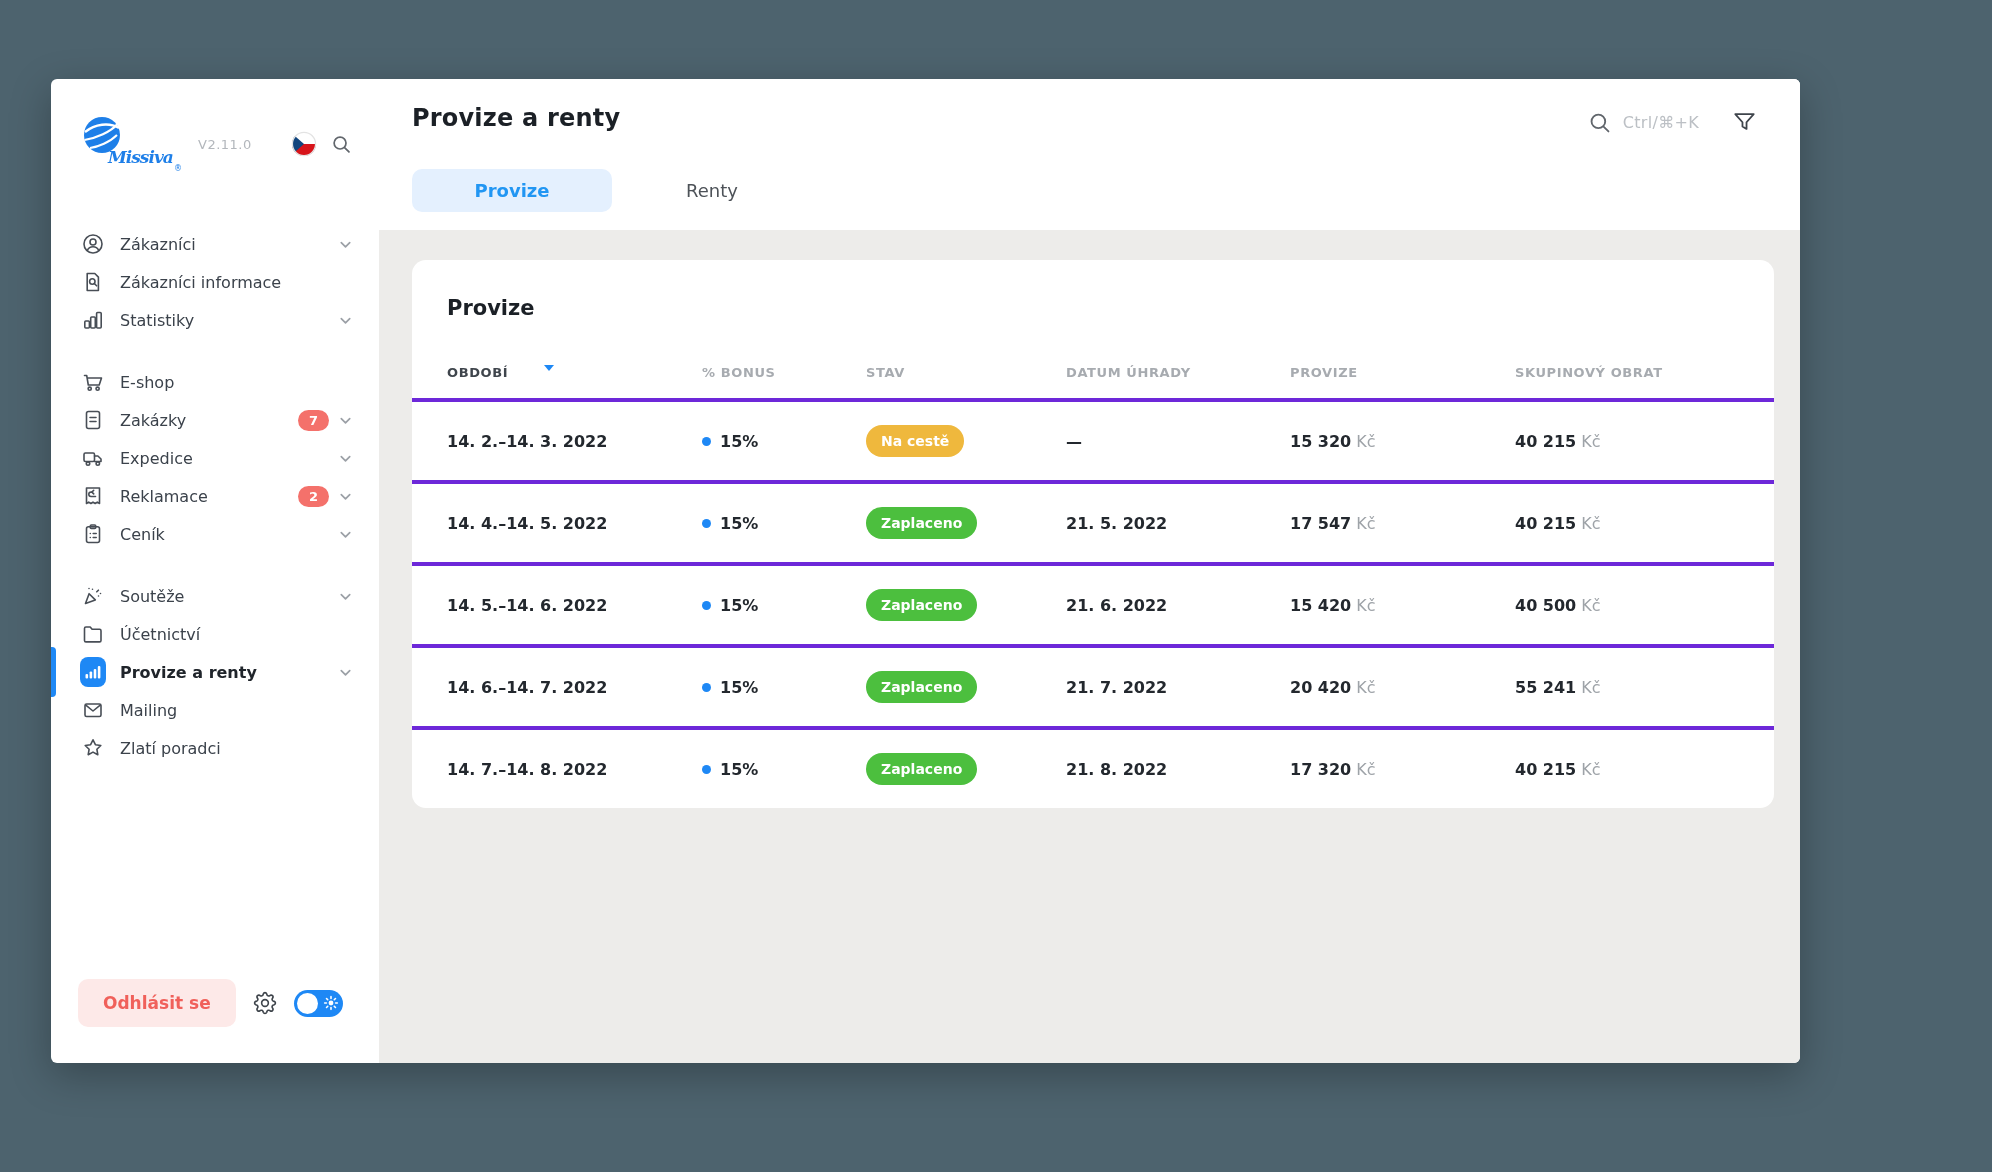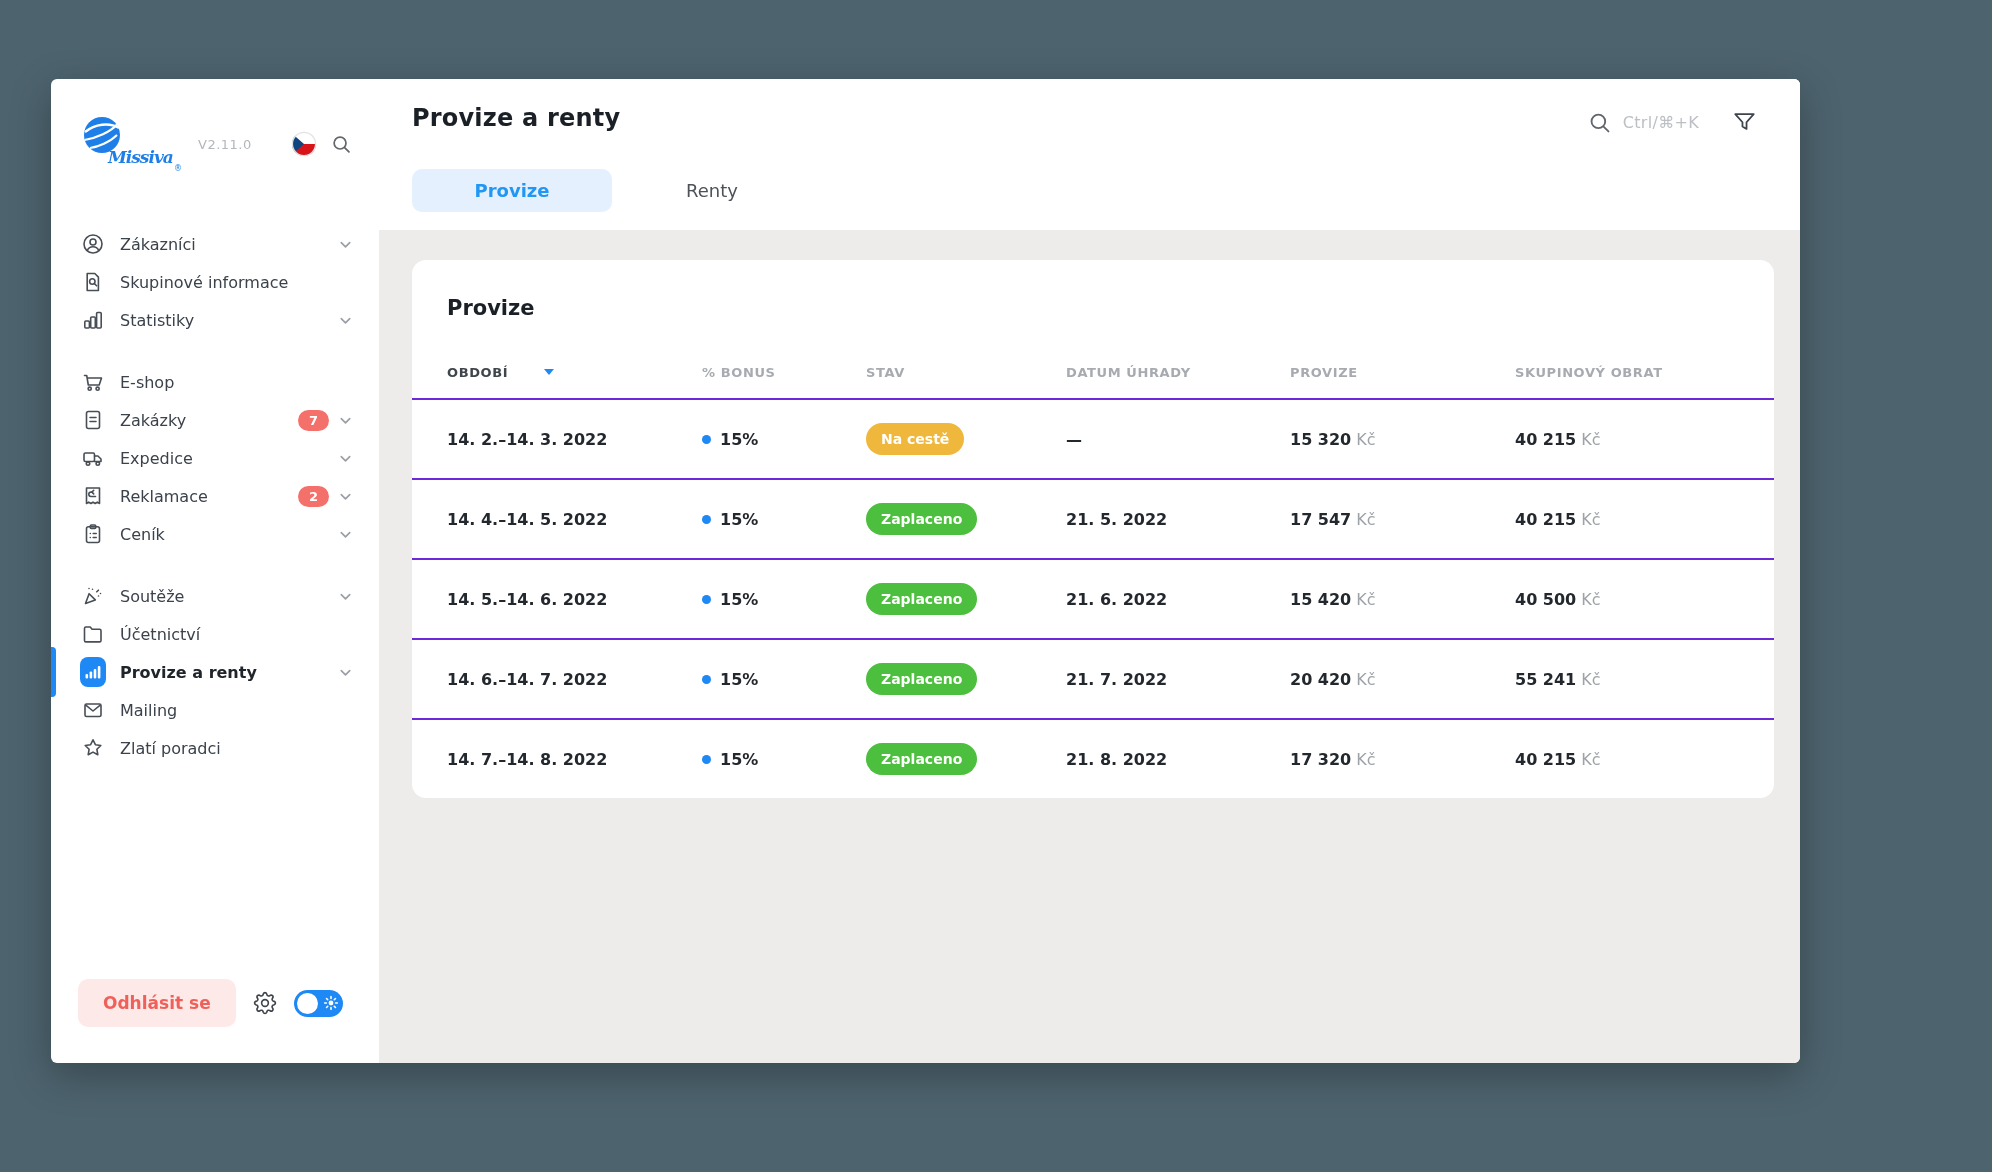--- a/index.html
+++ b/index.html
@@ -67,25 +67,25 @@
     width:200px;height:43px;border-radius:10px;display:flex;align-items:center;justify-content:center;
     font-size:18px;color:#4D5258;cursor:pointer;
   }
   .tab.active{background:#E4F0FE;color:#2196F3;font-weight:600;}
   
   .content{flex:1;padding:30px 0 0 33px;}
   .card{width:1362px;background:#fff;border-radius:14px;padding:36px 0 0 0;box-sizing:border-box;}
   .card-title{margin:0 0 26px 35px;font-size:21px;font-weight:700;color:#1B2026;}
   .grid{display:grid;grid-template-columns:255px 164px 200px 224px 225px 1fr;padding:0 35px;align-items:center;}
   .thead{height:52px;}
-  .th{font-size:13px;font-weight:600;color:#A7ABB0;letter-spacing:.6px;display:flex;align-items:center;gap:28px;}
+  .th{font-size:13px;font-weight:600;color:#A7ABB0;letter-spacing:.6px;display:flex;gap:28px;}
   .th.sorted{color:#3F454C;font-weight:700;}
   .sort-tri{display:inline-block;width:0;height:0;border-left:5px solid transparent;
     border-right:5px solid transparent;border-top:6px solid #1E88F5;margin-left:8px;}
-  .trow{height:78px;border-top:2px solid #6d28d9;}
+  .trow{height:78px;border-top:4px solid #6d28d9;}
   .cell-period{font-size:16px;font-weight:700;color:#23282E;}
   .cell-bonus{font-size:16px;font-weight:600;color:#23282E;display:flex;align-items:center;}
   .dot{width:9px;height:9px;border-radius:50%;background:#1E88F5;margin-right:9px;flex:0 0 9px;}
   .status{display:inline-block;padding:8px 15px;border-radius:17px;color:#fff;font-size:14px;font-weight:600;}
   .status.amber{background:#EFB83D;}
   .status.green{background:#4CBF3E;}
   .cell-date{font-size:16px;font-weight:700;color:#23282E;}
   .num{font-size:16px;font-weight:700;color:#23282E;}
   .cur{font-size:16px;font-weight:400;color:#9EA3A8;margin-left:5px;}
   svg{display:block;}
@@ -153,21 +153,21 @@
       </div>
 
       <div class="nav-item">
         <span class="ic-box">
           <svg width="24" height="24" viewBox="0 0 24 24" fill="none" stroke="#484E56" stroke-width="1.6" stroke-linecap="round" stroke-linejoin="round">
             <path d="M6.2 3.5h7.6l3.6 3.6v13.4H6.2Z"></path>
               <circle cx="11.3" cy="11.5" r="2.7"></circle>
               <path d="m13.3 13.5 2.3 2.3"></path>
           </svg>
         </span>
-        <span>Skupinové informace</span>
+        <span>Zákazníci informace</span>
       </div>
 
       <div class="nav-item">
         <span class="ic-box">
           <svg width="24" height="24" viewBox="0 0 24 24" fill="none" stroke="#484E56" stroke-width="1.6" stroke-linejoin="round">
             <rect x="3.8" y="13" width="4.6" height="7" rx="1"></rect>
               <rect x="9.7" y="9" width="4.6" height="11" rx="1"></rect>
               <rect x="15.6" y="4.5" width="4.6" height="15.5" rx="1"></rect>
           </svg>
         </span>

